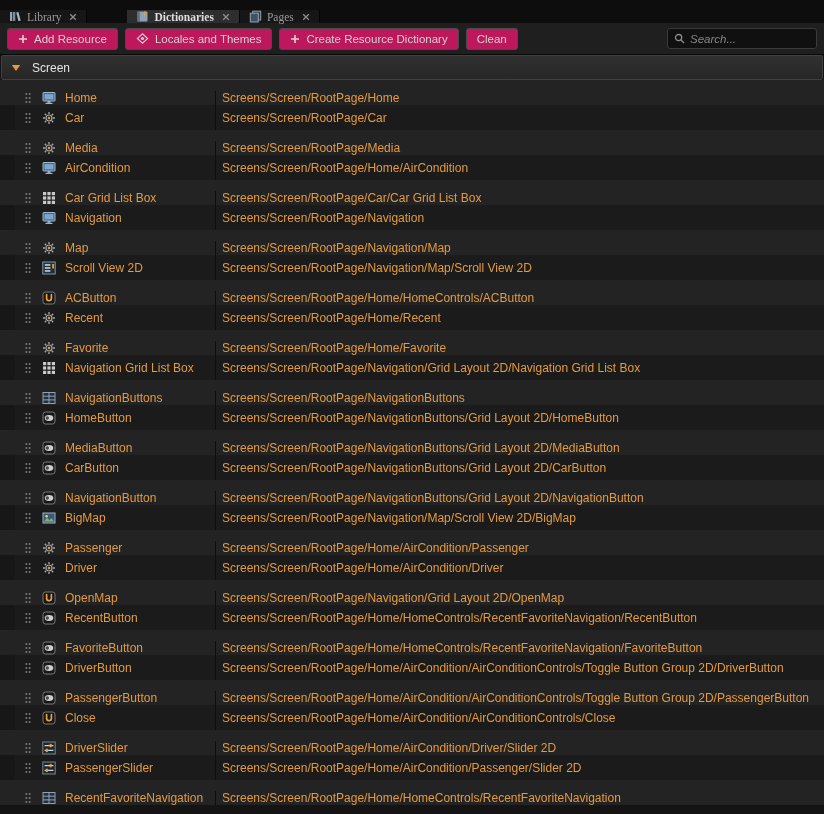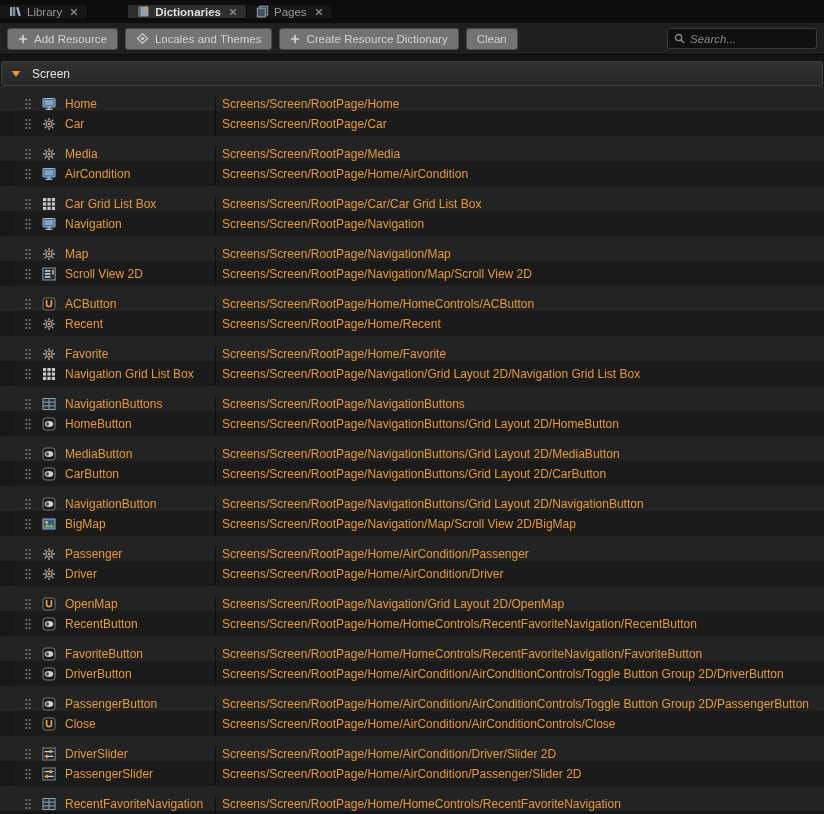--- a/index.html
+++ b/index.html
@@ -10,21 +10,22 @@
     overflow: hidden;
     color: #cccccc;
   }
   :root { --accent: #e59a3d; }
 
   
   .tabbar {
     height: 23px;
     background: #0d0d0d;
     display: flex;
-    align-items: center;
+    align-items: flex-end;
+    font-family: Liberation Serif, serif;
   }
   .tab {
     display: flex;
     align-items: center;
     gap: 5px;
     padding: 0 9px;
     font-size: 11.5px;
     color: #9a9a9a;
     background: #161616;
     border-right: 1px solid #050505;
@@ -44,21 +45,21 @@
     gap: 7px;
     padding: 0 7px;
     border-bottom: 1px solid #0a0a0a;
   }
   .btn {
     height: 22px;
     display: flex;
     align-items: center;
     gap: 6px;
     padding: 0 10px;
-    background: #737373;
+    background: #be185d;
     border: 1px solid #4a4a4a;
     border-radius: 3px;
     color: #d2d2d2;
     font-size: 11.5px;
     font-family: "Liberation Sans", sans-serif;
     white-space: nowrap;
     cursor: default;
   }
   .btn-icon { display: flex; align-items: center; }
   .search {
@@ -84,21 +85,21 @@
     color: #bbbbbb;
     font-size: 11.5px;
     font-style: italic;
     font-family: "Liberation Sans", sans-serif;
   }
   .search input::placeholder { color: #888888; font-style: italic; }
 
   
   .group-header {
     height: 25px;
-    margin: 6px 1px 0 1px;
+    margin: 0 1px 0 1px;
     background: linear-gradient(#313131, #262626);
     border: 1px solid #404040;
     border-radius: 2px;
     display: flex;
     align-items: center;
     gap: 11px;
     padding: 0 9px;
     color: #e4e4e4;
     font-size: 12px;
   }

